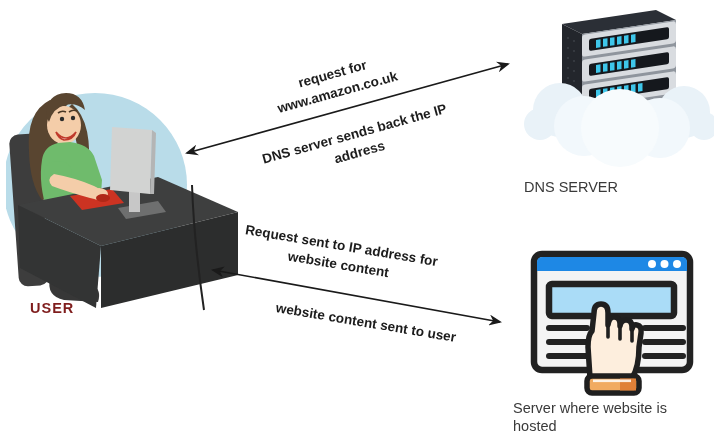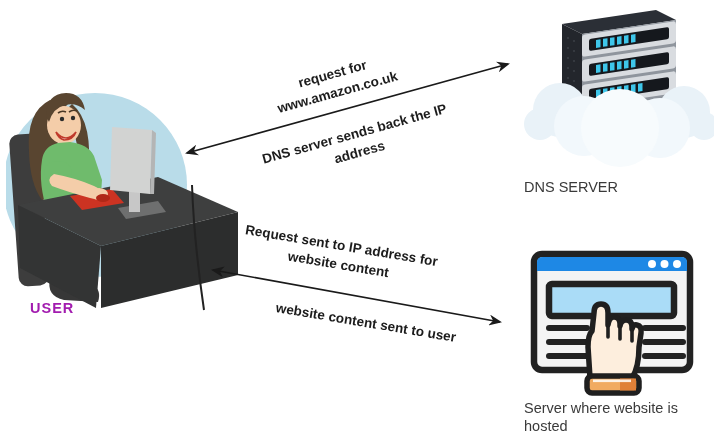--- a/index.html
+++ b/index.html
@@ -12,21 +12,21 @@
     position:absolute;text-align:center;font-weight:bold;color:#1c1c1c;
     font-size:13.5px;line-height:19px;white-space:pre-line;
   }
   .rot-up{transform:rotate(-15.5deg);}
   .rot-down{transform:rotate(9.5deg);}
   .node-caption{
     position:absolute;color:#3a3a3a;font-size:14.5px;
     line-height:17.5px;white-space:pre-line;
   }
   .user-caption{
-    position:absolute;font-weight:bold;color:#a21caf;font-size:14.5px;letter-spacing:1px;
+    position:absolute;font-weight:bold;color:#7f1d1d;font-size:14.5px;letter-spacing:1px;
   }
 </style>
 </head>
 <body>
 
 <div id="canvas">
 
   <svg class="abs" style="left:6px;top:82px" width="242" height="232" viewBox="0 0 242 232">
 
     <circle cx="89" cy="103" r="92" fill="#b9dce9"></circle>
@@ -199,21 +199,21 @@
         <line x1="92" y1="80" x2="92" y2="92"></line>
         <line x1="104" y1="83" x2="104" y2="94"></line>
       </g>
       <g>
         <rect x="59" y="129" width="52" height="17" rx="5" fill="#f1ab61" stroke="#1f1f1f" stroke-width="5.5"></rect>
         <rect x="92" y="131.5" width="16" height="12" fill="#e08038"></rect>
         <rect x="65" y="132.5" width="38" height="2.6" fill="#ffffff" opacity="0.85"></rect>
       </g>
     </g>
   </svg>
-  <div class="node-caption" style="left:524px;top:400px;width:192px">Server where website is
+  <div class="node-caption" style="left:513px;top:400px;width:192px">Server where website is
 hosted</div>
 
   <svg class="abs" style="left:0;top:0" width="716" height="436" viewBox="0 0 716 436">
     <defs>
       <marker id="ah" markerWidth="13" markerHeight="11" refX="11" refY="5.5" orient="auto-start-reverse" markerUnits="userSpaceOnUse">
         <path d="M0,0 L13,5.5 L0,11 L4,5.5 Z" fill="#1a1a1a"></path>
       </marker>
     </defs>
     <line x1="187" y1="153" x2="508" y2="64" stroke="#1a1a1a" stroke-width="1.6" marker-start="url(#ah)" marker-end="url(#ah)"></line>
     <line x1="213" y1="270" x2="500" y2="322" stroke="#1a1a1a" stroke-width="1.6" marker-start="url(#ah)" marker-end="url(#ah)"></line>

